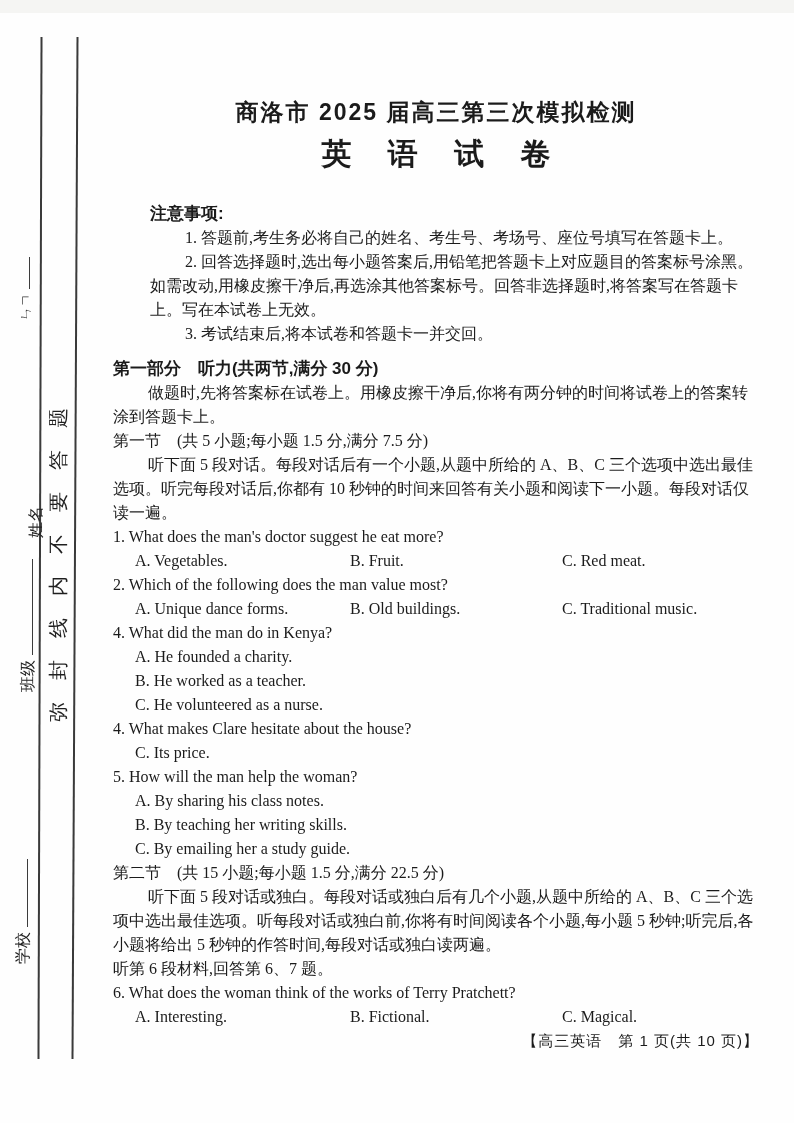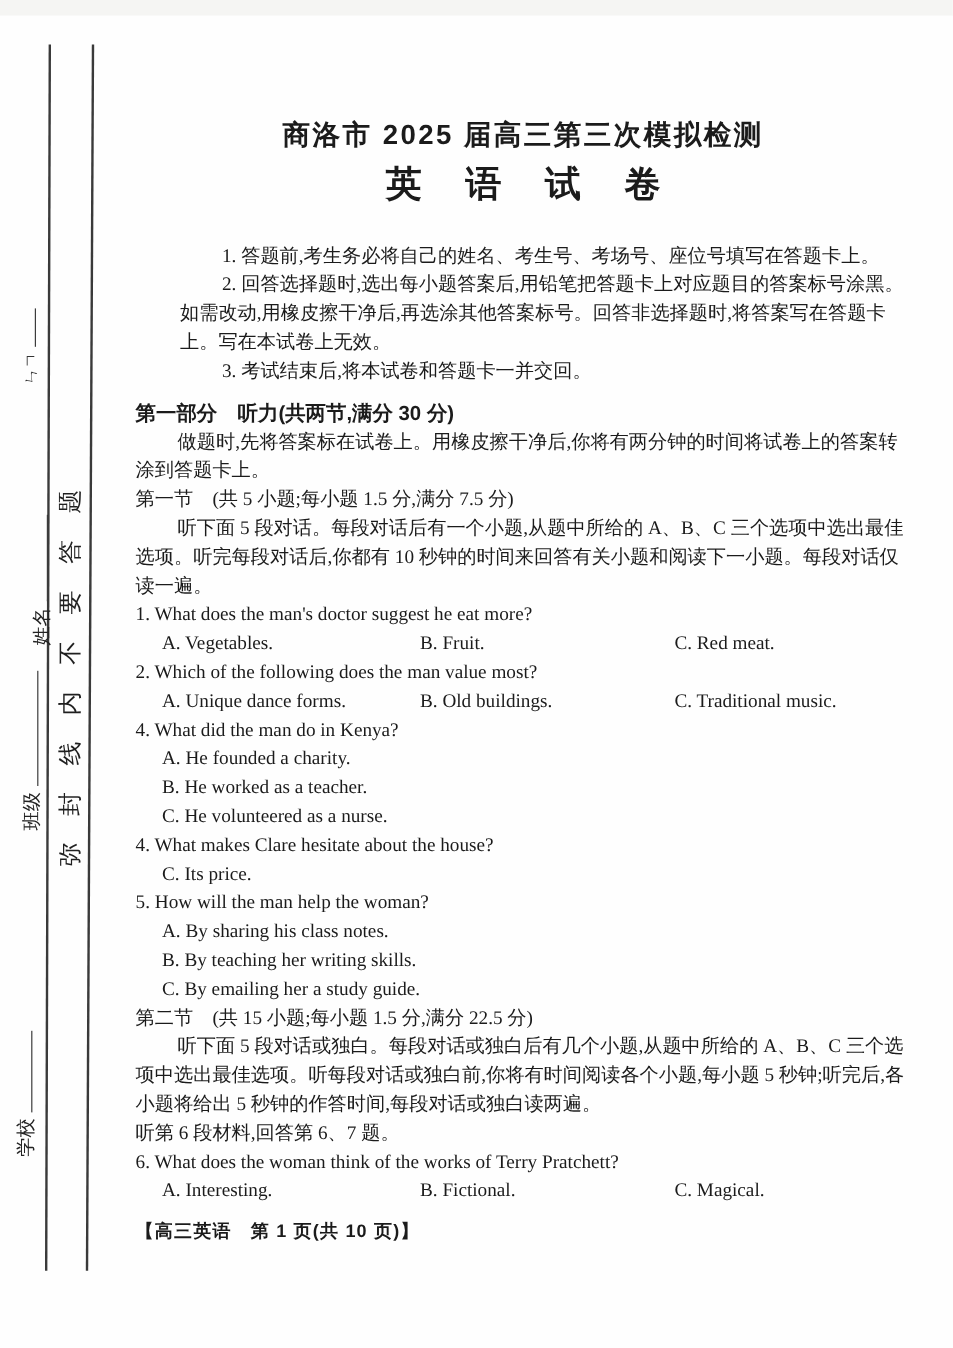--- a/index.html
+++ b/index.html
@@ -71,21 +71,21 @@
   p.para{margin:0;text-indent:35px;}
   .sec-head{margin:0;line-height:24px;}
   .note-line{margin:0;line-height:24px;}
   .stem{line-height:24px;}
   .opts-inline{
     display:grid;grid-template-columns:215px 212px auto;
     padding-left:22px;line-height:24px;
   }
   .opts-stacked .opt{display:block;padding-left:22px;line-height:24px;}
   .page-footer{
-    margin-top:10px;text-align:left;font-weight:700;font-size:15px;
+    text-align:right;font-weight:400;font-size:15px;
     font-family:"Liberation Sans","DejaVu Sans",sans-serif;
     letter-spacing:1px;
   }
 </style>
 </head>
 <body>
 
 <div class="page">
   <div class="scan-top"></div>
 
@@ -105,20 +105,21 @@
     <span>学校</span><span class="blank"></span>
   </div>
 
   <div class="seal-text">弥封线内不要答题</div>
 
   <div class="content">
     <h1 class="exam-title">商洛市 2025 届高三第三次模拟检测</h1>
     <h2 class="exam-subtitle">英 语 试 卷</h2>
 
     <div class="notice">
+      <div class="notice-head">注意事项:</div>
       <p>1. 答题前,考生务必将自己的姓名、考生号、考场号、座位号填写在答题卡上。</p>
       <p>2. 回答选择题时,选出每小题答案后,用铅笔把答题卡上对应题目的答案标号涂黑。如需改动,用橡皮擦干净后,再选涂其他答案标号。回答非选择题时,将答案写在答题卡上。写在本试卷上无效。</p>
       <p>3. 考试结束后,将本试卷和答题卡一并交回。</p>
     </div>
 
     <div class="part-head">第一部分　听力(共两节,满分 30 分)</div>
     <p class="para">做题时,先将答案标在试卷上。用橡皮擦干净后,你将有两分钟的时间将试卷上的答案转涂到答题卡上。</p>
 
     <div class="sec-head">第一节　(共 5 小题;每小题 1.5 分,满分 7.5 分)</div>
     <p class="para">听下面 5 段对话。每段对话后有一个小题,从题中所给的 A、B、C 三个选项中选出最佳选项。听完每段对话后,你都有 10 秒钟的时间来回答有关小题和阅读下一小题。每段对话仅读一遍。</p>

